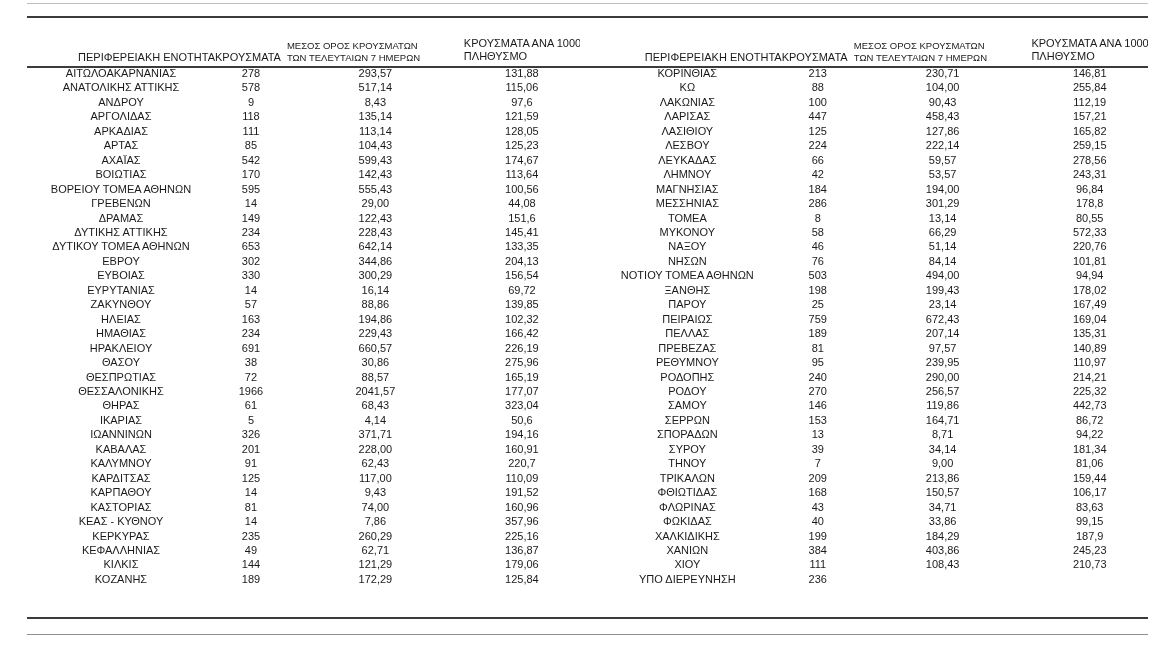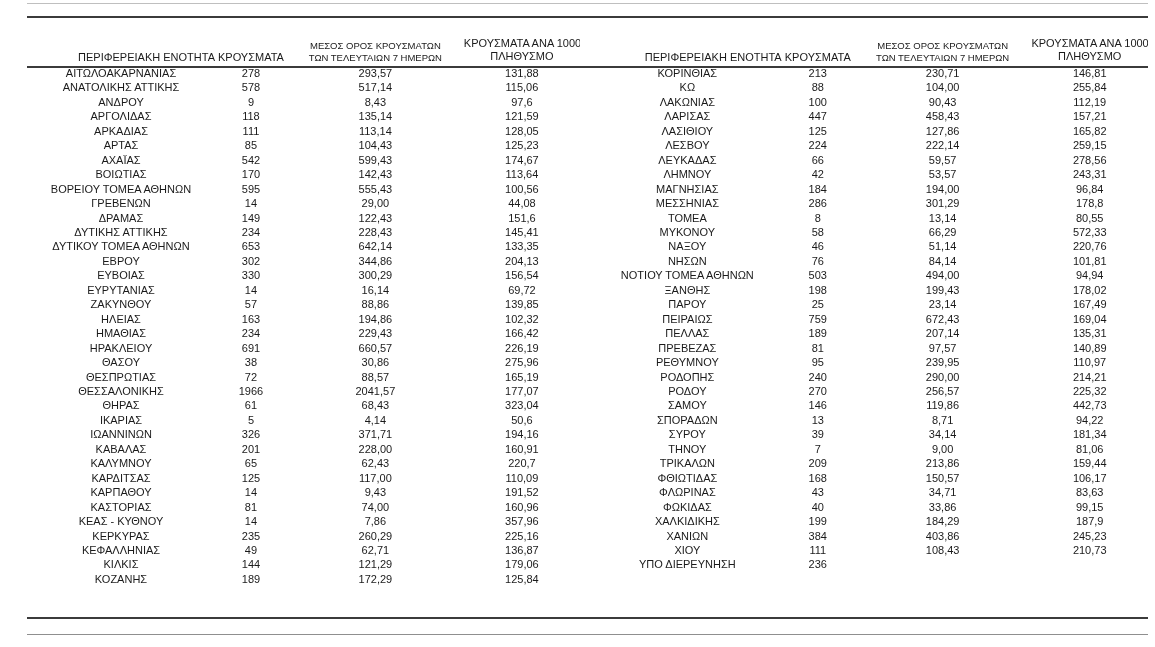--- a/index.html
+++ b/index.html
@@ -29,21 +29,21 @@
   table.datatable.right { left:593px; width:555px; }
 
   .col-region  { width:34%; }
   .col-cases   { width:13%; }
   .col-avg7    { width:32%; }
   .col-per100k { width:21%; }
 
   table.datatable th {
     font-weight:normal;
     vertical-align:bottom;
-    text-align:center;
+    text-align:left;
     padding:0 0 3px 0;
     line-height:12px;
     white-space:nowrap;
     overflow:hidden;
     height:29px;
   }
   table.datatable th.h-region { text-align:right; padding-left:4px; font-size:11px; }
   table.datatable th.h-cases  { font-size:11px; }
   table.datatable th.h-avg7   { font-size:9.5px; line-height:11.5px; }
   table.datatable th.h-per100k{ font-size:11px;  line-height:13px; }
@@ -247,21 +247,21 @@
           <td>194,16</td>
         </tr>
         <tr>
           <td>ΚΑΒΑΛΑΣ</td>
           <td>201</td>
           <td>228,00</td>
           <td>160,91</td>
         </tr>
         <tr>
           <td>ΚΑΛΥΜΝΟΥ</td>
-          <td>65</td>
+          <td>91</td>
           <td>62,43</td>
           <td>220,7</td>
         </tr>
         <tr>
           <td>ΚΑΡΔΙΤΣΑΣ</td>
           <td>125</td>
           <td>117,00</td>
           <td>110,09</td>
         </tr>
         <tr>
@@ -469,20 +469,26 @@
           <td>256,57</td>
           <td>225,32</td>
         </tr>
         <tr>
           <td>ΣΑΜΟΥ</td>
           <td>146</td>
           <td>119,86</td>
           <td>442,73</td>
         </tr>
         <tr>
+          <td>ΣΕΡΡΩΝ</td>
+          <td>153</td>
+          <td>164,71</td>
+          <td>86,72</td>
+        </tr>
+        <tr>
           <td>ΣΠΟΡΑΔΩΝ</td>
           <td>13</td>
           <td>8,71</td>
           <td>94,22</td>
         </tr>
         <tr>
           <td>ΣΥΡΟΥ</td>
           <td>39</td>
           <td>34,14</td>
           <td>181,34</td>

